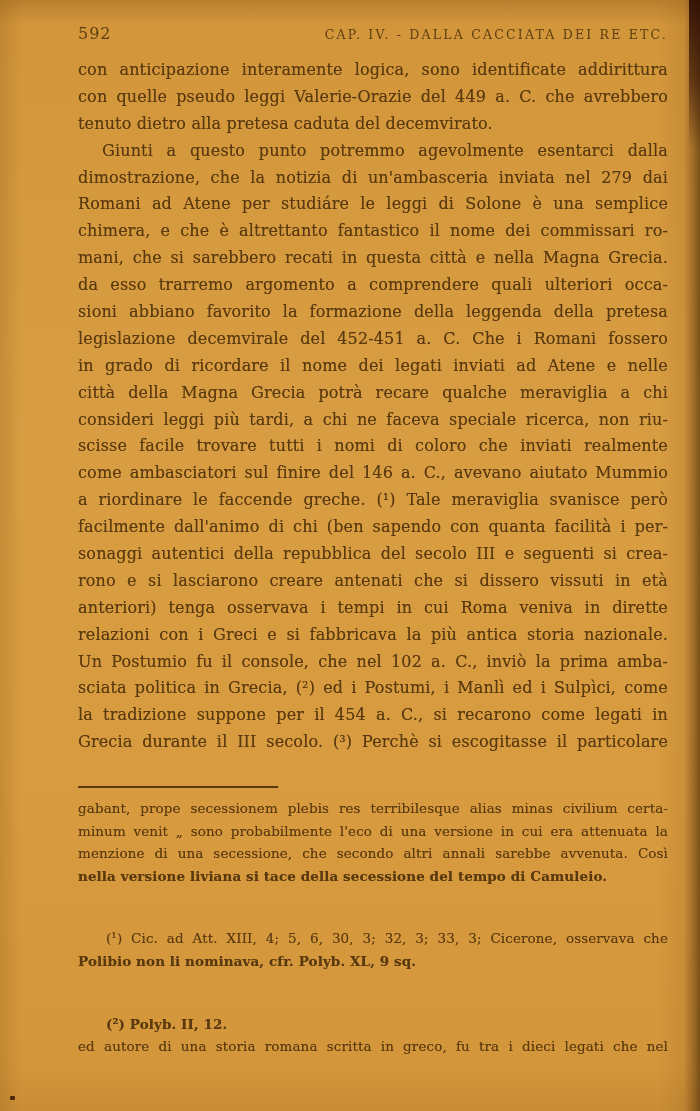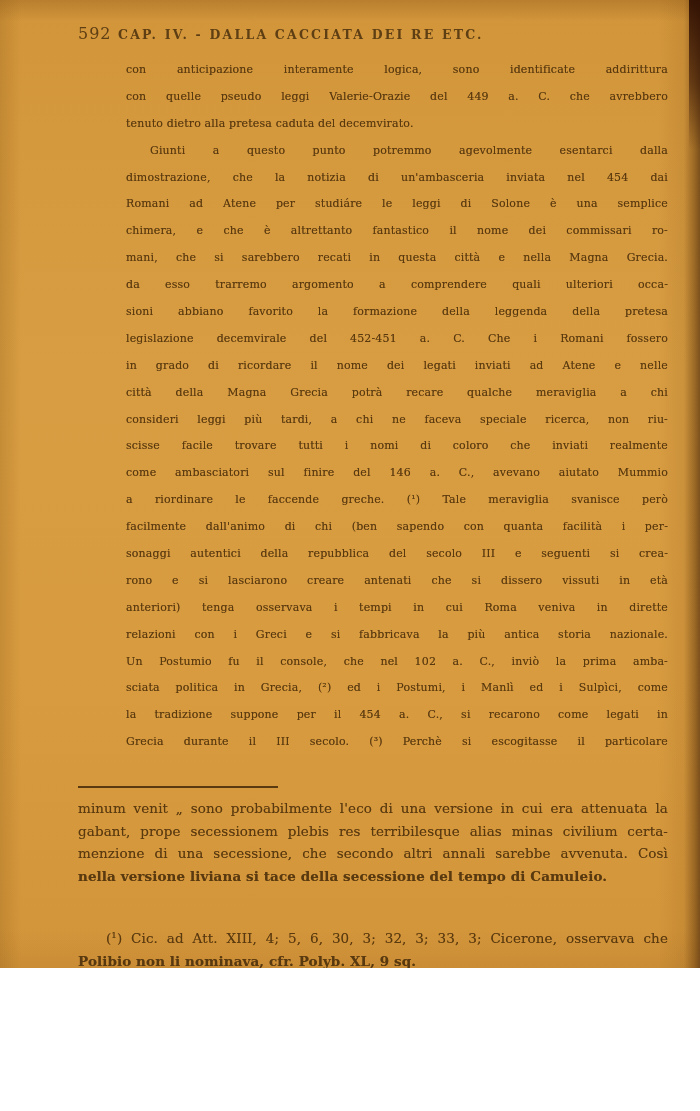--- a/index.html
+++ b/index.html
@@ -1,18 +1,18 @@
 <!DOCTYPE html>
 <html><head>
 <meta charset="utf-8">
 <style>
   html,body { margin:0; padding:0; }
   .page {
     position:relative;
-    width:700px; height:968px;
+    width:700px; height:1111px;
     overflow:hidden;
     font-family:"DejaVu Serif", serif;
     background:
       linear-gradient(90deg, rgba(130,82,18,.22) 0, rgba(130,82,18,0) 3%, rgba(0,0,0,0) 94%, rgba(110,64,14,.20) 100%),
       linear-gradient(180deg, rgba(120,70,15,.28) 0, rgba(0,0,0,0) 2.2%, rgba(0,0,0,0) 96%, rgba(120,70,15,.10) 100%),
       linear-gradient(180deg, #d2953a 0%, #d89d42 38%, #d89b3f 70%, #d3953a 100%);
   }
   .edge-right {
     position:absolute; top:0; right:0; width:16px; height:100%;
     background:linear-gradient(to right, rgba(88,50,10,0) 0%, rgba(88,50,10,.38) 65%, rgba(66,34,8,.55) 100%);
@@ -24,33 +24,32 @@
   .header-row {
     position:absolute; top:24px; left:78px; width:590px; height:22px;
     color:#5e3e13;
   }
   .page-number {
     position:absolute; left:0; top:0;
     font-size:16px; letter-spacing:1px;
   }
   .chapter-title {
     position:absolute; left:40px; right:0; top:3px;
-    text-align:left;
-    font-size:12.5px; font-weight:bold; letter-spacing:2.2px;
+    text-align:right;
+    font-size:12.5px; font-weight:normal; letter-spacing:2.2px;
     color:#5e3e13;
   }
   .body-block { position:absolute; top:57px; left:78px; width:590px; }
   .line {
     height:26.9px; line-height:26.9px;
-    font-size:11px; letter-spacing:.15px;
+    font-size:16px; letter-spacing:.15px;
     color:#59390f;
     text-align:justify; text-align-last:justify;
     overflow:hidden; white-space:nowrap;
     text-shadow:0 0 .5px rgba(89,57,15,.55);
-    margin-left:48px;
   }
   .line.noj { text-align-last:left; white-space:normal; }
   .ind { text-indent:24px; }
   .fn-rule {
     position:absolute; top:786px; left:78px;
     width:200px; height:2px; background:#59390f;
   }
   .fn-block { position:absolute; top:797px; left:78px; width:590px; }
   .fn-line {
     height:22.6px; line-height:22.6px;
@@ -77,21 +76,21 @@
   <div class="header-row">
     <span class="page-number">592</span>
     <span class="chapter-title">CAP. IV. - DALLA CACCIATA DEI RE ETC.</span>
   </div>
 
   <div class="body-block">
       <div class="line">con anticipazione interamente logica, sono identificate addirittura</div>
       <div class="line">con quelle pseudo leggi Valerie-Orazie del 449 a. C. che avrebbero</div>
       <div class="line noj">tenuto dietro alla pretesa caduta del decemvirato.</div>
       <div class="line ind">Giunti a questo punto potremmo agevolmente esentarci dalla</div>
-      <div class="line">dimostrazione, che la notizia di un'ambasceria inviata nel 454 dai</div>
+      <div class="line">dimostrazione, che la notizia di un'ambasceria inviata nel 279 dai</div>
       <div class="line">Romani ad Atene per studiáre le leggi di Solone è una semplice</div>
       <div class="line">chimera, e che è altrettanto fantastico il nome dei commissari ro-</div>
       <div class="line">mani, che si sarebbero recati in questa città e nella Magna Grecia.</div>
       <div class="line">da esso trarremo argomento a comprendere quali ulteriori occa-</div>
       <div class="line">sioni abbiano favorito la formazione della leggenda della pretesa</div>
       <div class="line">legislazione decemvirale del 452-451 a. C. Che i Romani fossero</div>
       <div class="line">in grado di ricordare il nome dei legati inviati ad Atene e nelle</div>
       <div class="line">città della Magna Grecia potrà recare qualche meraviglia a chi</div>
       <div class="line">consideri leggi più tardi, a chi ne faceva speciale ricerca, non riu-</div>
       <div class="line">scisse facile trovare tutti i nomi di coloro che inviati realmente</div>
@@ -104,22 +103,22 @@
       <div class="line">relazioni con i Greci e si fabbricava la più antica storia nazionale.</div>
       <div class="line">Un Postumio fu il console, che nel 102 a. C., inviò la prima amba-</div>
       <div class="line">sciata politica in Grecia, (²) ed i Postumi, i Manlì ed i Sulpìci, come</div>
       <div class="line">la tradizione suppone per il 454 a. C., si recarono come legati in</div>
       <div class="line">Grecia durante il III secolo. (³) Perchè si escogitasse il particolare</div>
     </div>
 
   <div class="fn-rule"></div>
 
   <div class="fn-block">
+      <div class="fn-line">gabant, prope secessionem plebis res terribilesque alias minas civilium certa-</div>
       <div class="fn-line">minum venit „ sono probabilmente l'eco di una versione in cui era attenuata la</div>
-      <div class="fn-line">gabant, prope secessionem plebis res terribilesque alias minas civilium certa-</div>
       <div class="fn-line">menzione di una secessione, che secondo altri annali sarebbe avvenuta. Così</div>
       <div class="fn-line noj">nella versione liviana si tace della secessione del tempo di Camuleio.</div>
       <div class="fn-line ind">(¹) Cic. ad Att. XIII, 4; 5, 6, 30, 3; 32, 3; 33, 3; Cicerone, osservava che</div>
       <div class="fn-line noj">Polibio non li nominava, cfr. Polyb. XL, 9 sq.</div>
       <div class="fn-line ind noj">(²) Polyb. II, 12.</div>
       <div class="fn-line">ed autore di una storia romana scritta in greco, fu tra i dieci legati che nel</div>
     </div>
 
   <div class="speck"></div>
 </div>

